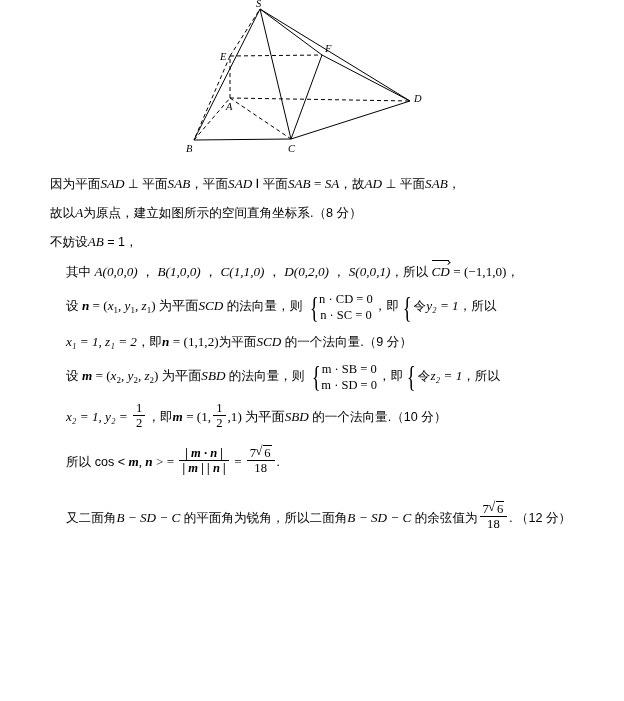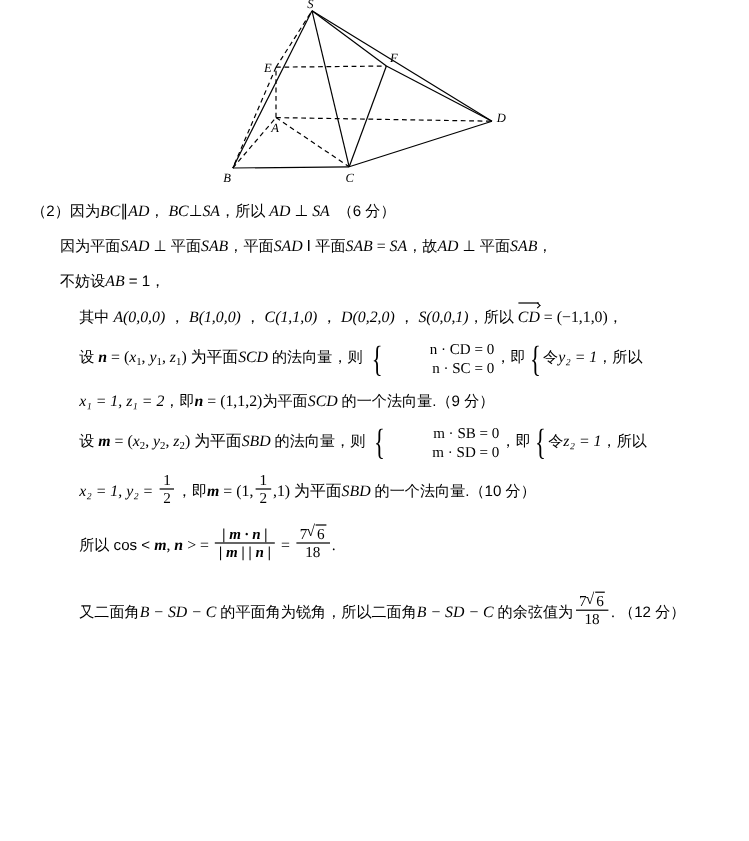--- a/index.html
+++ b/index.html
@@ -133,24 +133,23 @@
   }
   .sys .brace {
     font-size: 2.3em;
     line-height: 0.82;
     font-family: "Liberation Serif", serif;
     transform: scaleX(0.62);
     margin-right: -2px;
   }
   .sys .rows {
     display: inline-block;
-    text-align: right;
+    text-align: center;
     line-height: 1.28;
     font-size: 0.95em;
-    margin-left: 39px;
   }
 </style>
 </head>
 <body>
 
 <div class="page">
 
   <div class="figure-wrap">
     <svg width="260" height="160" viewBox="0 0 260 160">
       <g stroke="#000" fill="none" stroke-width="1">
@@ -179,29 +178,29 @@
         <text x="44" y="110">A</text>
         <text x="232" y="102">D</text>
         <text x="4" y="152">B</text>
         <text x="106" y="152">C</text>
       </g>
     </svg>
   </div>
 
   <div class="body">
 
-    <p class="line indent0">
-      <span class="han">（2）因为</span><span class="it">BC</span><span>∥</span><span class="it">AD</span><span class="han">，</span>&nbsp;<span class="it">BC</span><span>⊥</span><span class="it">SA</span><span class="han">，所以</span>&nbsp;<span class="it">AD</span>&nbsp;<span>⊥</span>&nbsp;<span class="it">SA</span>&nbsp;&nbsp;<span class="han">（6 分）</span>
-    </p>
 
     <p class="line indent1">
       <span class="han">因为平面</span><span class="it">SAD</span>&nbsp;<span class="han">⊥ 平面</span><span class="it">SAB</span><span class="han">，平面</span><span class="it">SAD</span>&nbsp;<span class="han">Ⅰ 平面</span><span class="it">SAB</span>&nbsp;<span>=</span>&nbsp;<span class="it">SA</span><span class="han">，故</span><span class="it">AD</span>&nbsp;<span class="han">⊥ 平面</span><span class="it">SAB</span><span class="han">，</span>
     </p>
 
 
+    <p class="line indent1">
+      <span class="han">故以</span><span class="it">A</span><span class="han">为原点，建立如图所示的空间直角坐标系.</span><span class="han">（8 分）</span>
+    </p>
 
     <p class="line indent1">
       <span class="han">不妨设</span><span class="it">AB</span>&nbsp;<span class="han">= 1，</span>
     </p>
 
     <p class="line indent2">
       <span class="han">其中</span>&nbsp;<span class="it">A(0,0,0)</span>&nbsp;，&nbsp;<span class="it">B(1,0,0)</span>&nbsp;，&nbsp;<span class="it">C(1,1,0)</span>&nbsp;，&nbsp;<span class="it">D(0,2,0)</span>&nbsp;，&nbsp;<span class="it">S(0,0,1)</span><span class="han">，所以</span>&nbsp;<span class="vec">CD</span>&nbsp;<span>= (−1,1,0)</span><span class="han">，</span>
     </p>
 
 

